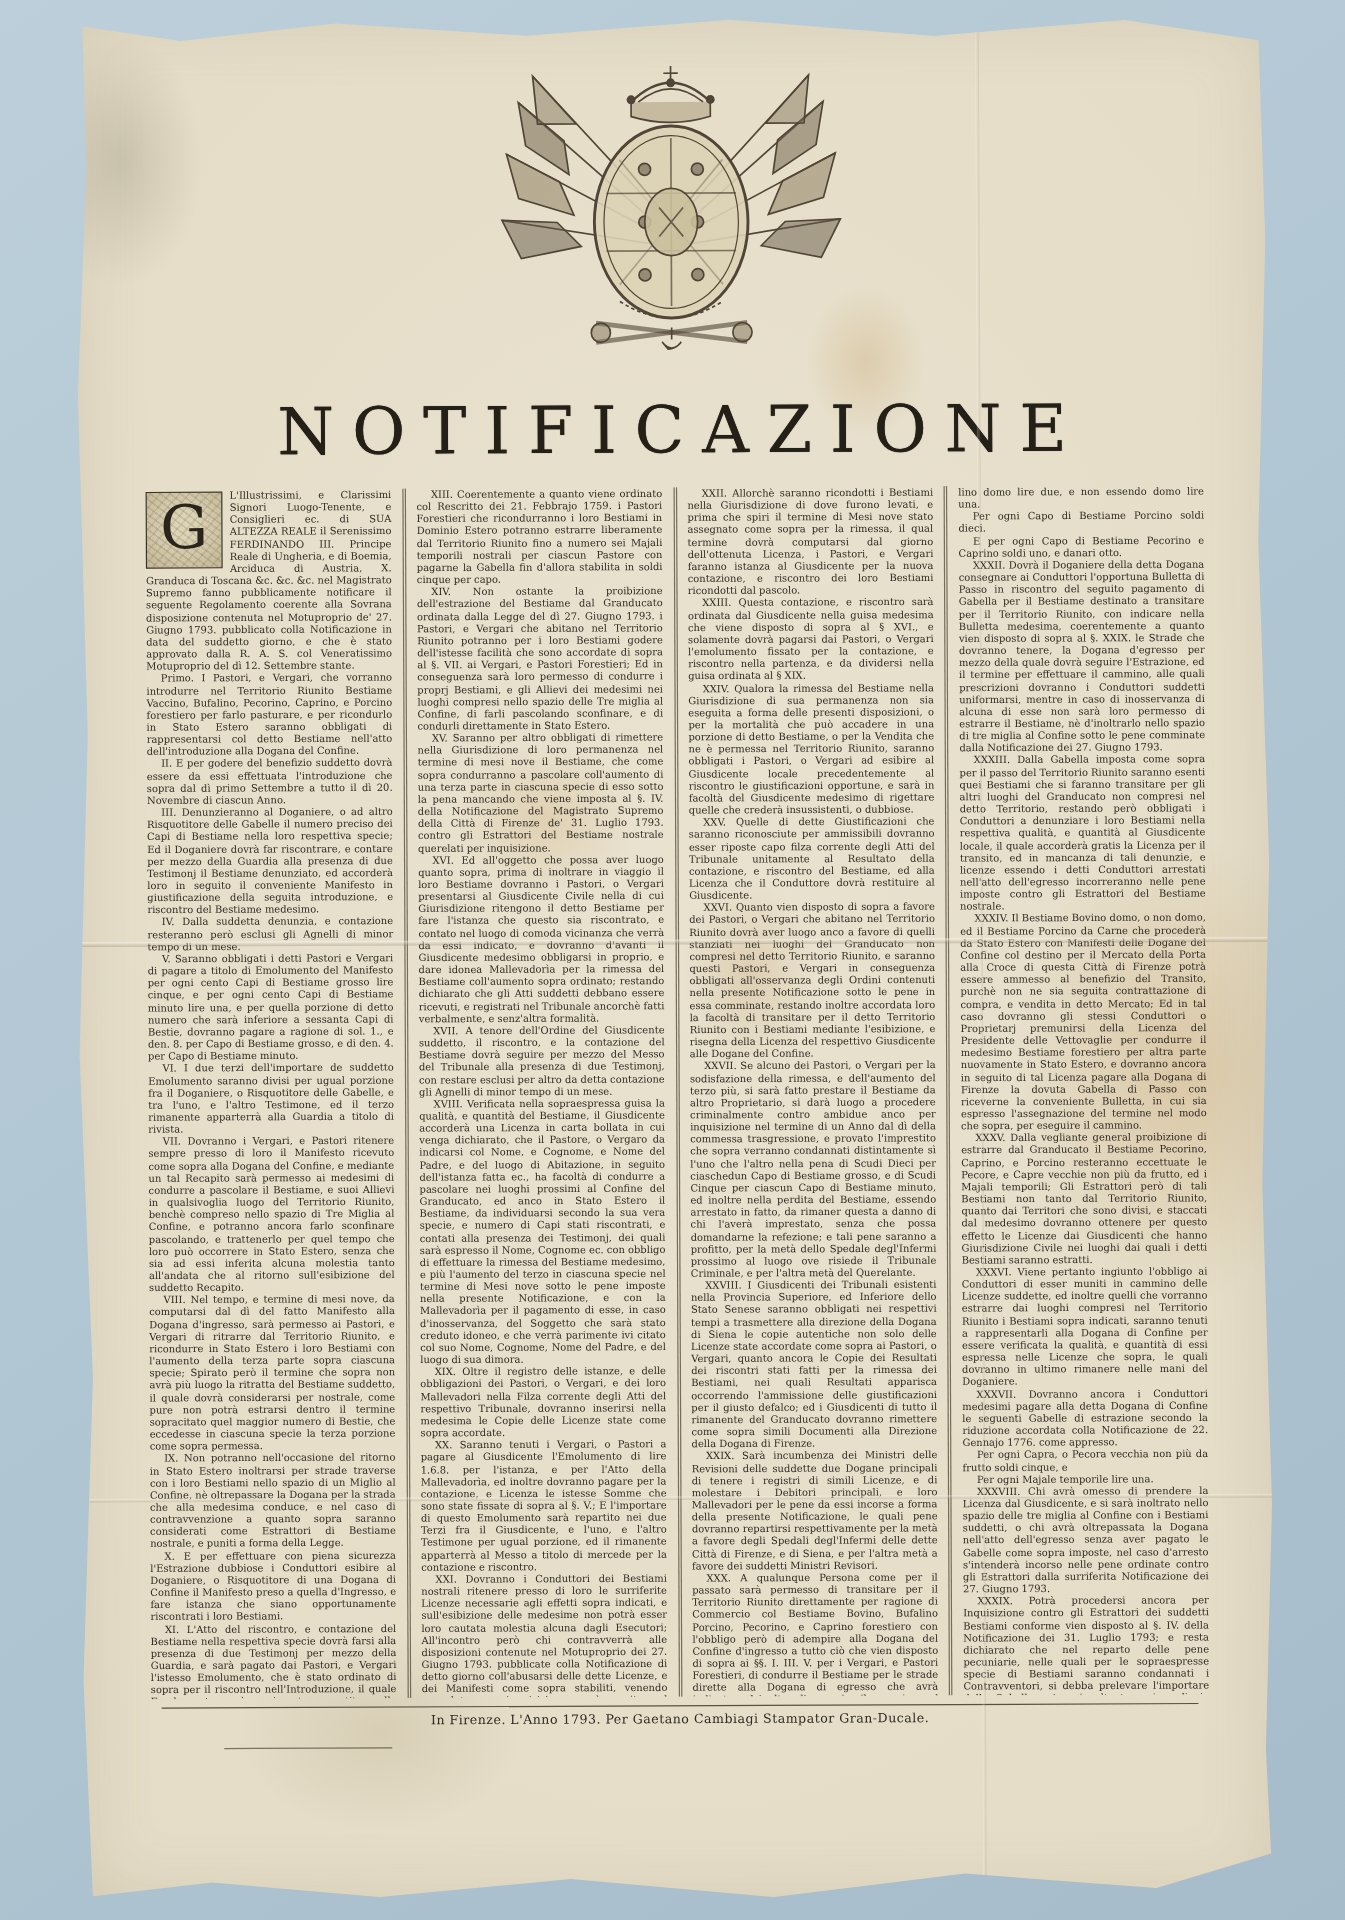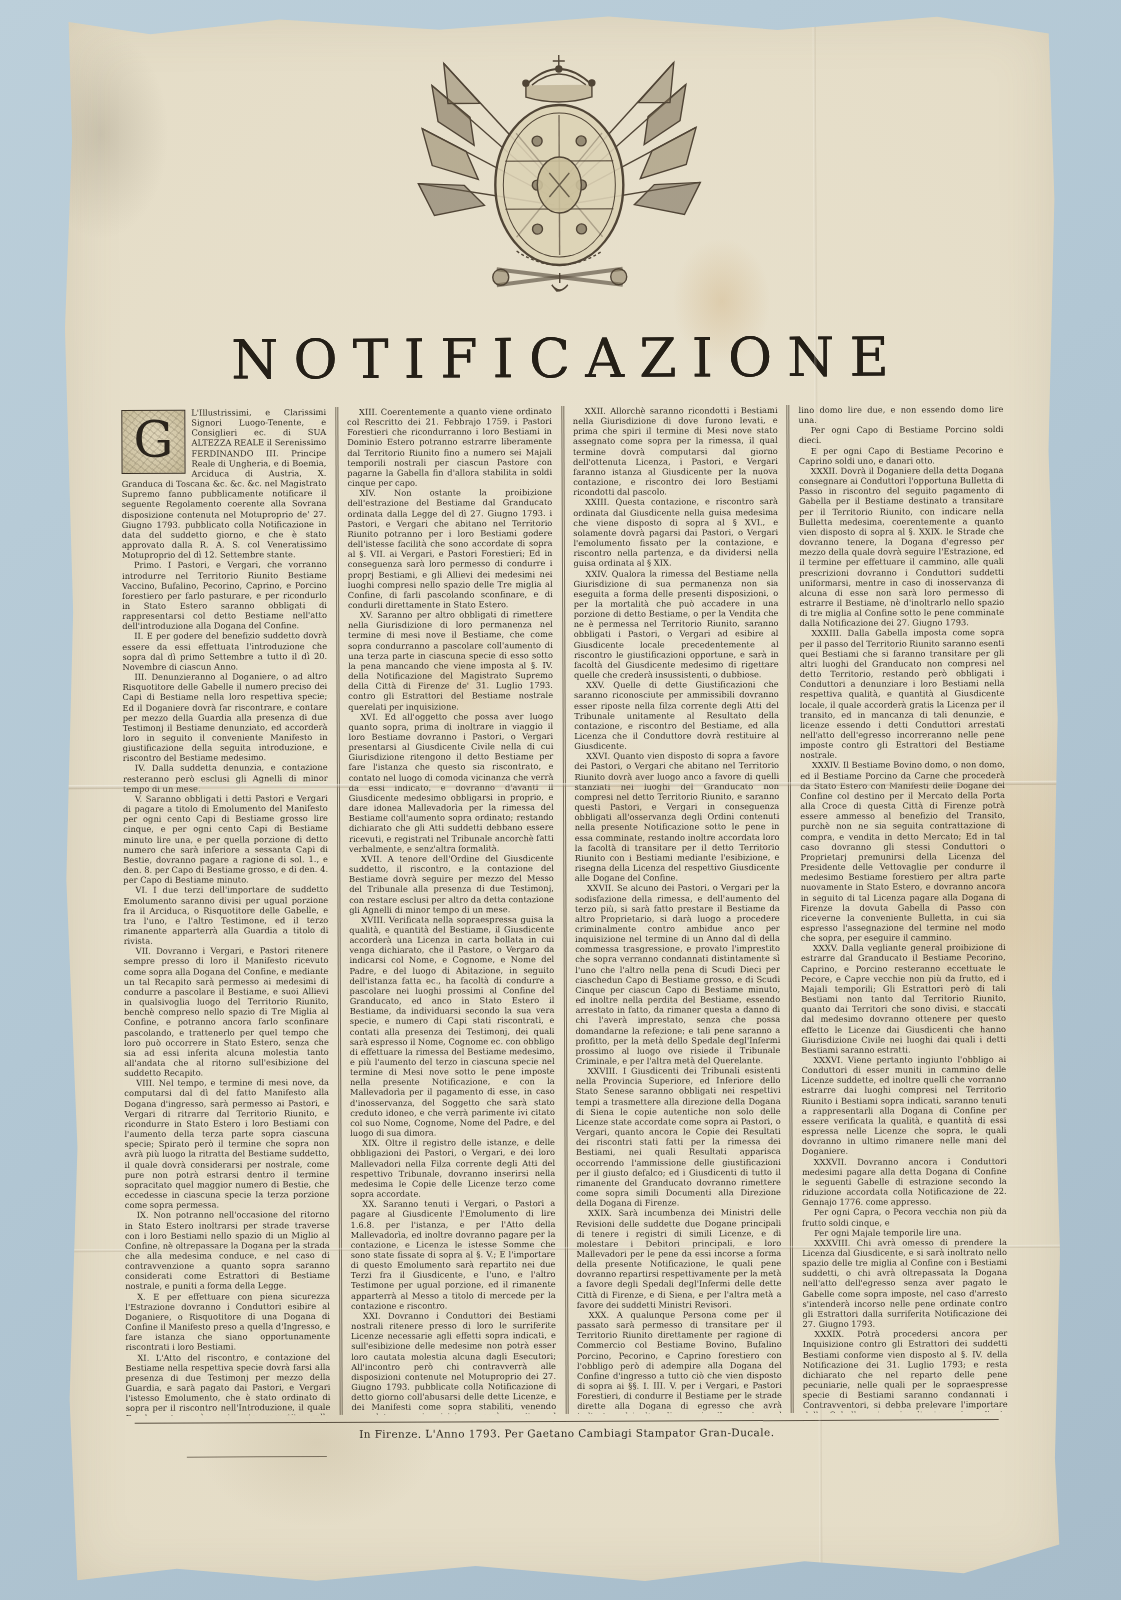--- a/index.html
+++ b/index.html
@@ -138,43 +138,43 @@
   <h1 class="title">NOTIFICAZIONE</h1>
 
   <div class="cols">
     <div class="col">
         <p class="para opening"><span class="dropcap">G</span>L'Illustrissimi, e Clarissimi Signori Luogo-Tenente, e Consiglieri ec. di SUA ALTEZZA REALE il Serenissimo FERDINANDO III. Principe Reale di Ungheria, e di Boemia, Arciduca di Austria, X. Granduca di Toscana &amp;c. &amp;c. &amp;c. nel Magistrato Supremo fanno pubblicamente notificare il seguente Regolamento coerente alla Sovrana disposizione contenuta nel Motuproprio de' 27. Giugno 1793. pubblicato colla Notificazione in data del suddetto giorno, e che è stato approvato dalla R. A. S. col Veneratissimo Motuproprio del dì 12. Settembre stante.</p>
         <p class="para">Primo. I Pastori, e Vergari, che vorranno introdurre nel Territorio Riunito Bestiame Vaccino, Bufalino, Pecorino, Caprino, e Porcino forestiero per farlo pasturare, e per ricondurlo in Stato Estero saranno obbligati di rappresentarsi col detto Bestiame nell'atto dell'introduzione alla Dogana del Confine.</p>
         <p class="para">II. E per godere del benefizio suddetto dovrà essere da essi effettuata l'introduzione che sopra dal dì primo Settembre a tutto il dì 20. Novembre di ciascun Anno.</p>
         <p class="para">III. Denunzieranno al Doganiere, o ad altro Risquotitore delle Gabelle il numero preciso dei Capi di Bestiame nella loro respettiva specie; Ed il Doganiere dovrà far riscontrare, e contare per mezzo della Guardia alla presenza di due Testimonj il Bestiame denunziato, ed accorderà loro in seguito il conveniente Manifesto in giustificazione della seguita introduzione, e riscontro del Bestiame medesimo.</p>
         <p class="para">IV. Dalla suddetta denunzia, e contazione resteranno però esclusi gli Agnelli di minor tempo di un mese.</p>
         <p class="para">V. Saranno obbligati i detti Pastori e Vergari di pagare a titolo di Emolumento del Manifesto per ogni cento Capi di Bestiame grosso lire cinque, e per ogni cento Capi di Bestiame minuto lire una, e per quella porzione di detto numero che sarà inferiore a sessanta Capi di Bestie, dovranno pagare a ragione di sol. 1., e den. 8. per Capo di Bestiame grosso, e di den. 4. per Capo di Bestiame minuto.</p>
-        <p class="para">VI. I due terzi dell'importare de suddetto Emolumento saranno divisi per ugual porzione fra il Arciduca, o Risquotitore delle Gabelle, e tra l'uno, e l'altro Testimone, ed il terzo rimanente apparterrà alla Guardia a titolo di rivista.</p>
+        <p class="para">VI. I due terzi dell'importare de suddetto Emolumento saranno divisi per ugual porzione fra il Doganiere, o Risquotitore delle Gabelle, e tra l'uno, e l'altro Testimone, ed il terzo rimanente apparterrà alla Guardia a titolo di rivista.</p>
         <p class="para">VII. Dovranno i Vergari, e Pastori ritenere sempre presso di loro il Manifesto ricevuto come sopra alla Dogana del Confine, e mediante un tal Recapito sarà permesso ai medesimi di condurre a pascolare il Bestiame, e suoi Allievi in qualsivoglia luogo del Territorio Riunito, benchè compreso nello spazio di Tre Miglia al Confine, e potranno ancora farlo sconfinare pascolando, e trattenerlo per quel tempo che loro può occorrere in Stato Estero, senza che sia ad essi inferita alcuna molestia tanto all'andata che al ritorno sull'esibizione del suddetto Recapito.</p>
         <p class="para">VIII. Nel tempo, e termine di mesi nove, da computarsi dal dì del fatto Manifesto alla Dogana d'ingresso, sarà permesso ai Pastori, e Vergari di ritrarre dal Territorio Riunito, e ricondurre in Stato Estero i loro Bestiami con l'aumento della terza parte sopra ciascuna specie; Spirato però il termine che sopra non avrà più luogo la ritratta del Bestiame suddetto, il quale dovrà considerarsi per nostrale, come pure non potrà estrarsi dentro il termine sopracitato quel maggior numero di Bestie, che eccedesse in ciascuna specie la terza porzione come sopra permessa.</p>
         <p class="para">IX. Non potranno nell'occasione del ritorno in Stato Estero inoltrarsi per strade traverse con i loro Bestiami nello spazio di un Miglio al Confine, nè oltrepassare la Dogana per la strada che alla medesima conduce, e nel caso di contravvenzione a quanto sopra saranno considerati come Estrattori di Bestiame nostrale, e puniti a forma della Legge.</p>
-        <p class="para">X. E per effettuare con piena sicurezza l'Estrazione dovranno i Conduttori esibire al Doganiere, o Risquotitore di una Dogana di Confine il Manifesto preso a quella d'Ingresso, e fare istanza che siano opportunamente riscontrati i loro Bestiami.</p>
+        <p class="para">X. E per effettuare con piena sicurezza l'Estrazione dubbiose i Conduttori esibire al Doganiere, o Risquotitore di una Dogana di Confine il Manifesto preso a quella d'Ingresso, e fare istanza che siano opportunamente riscontrati i loro Bestiami.</p>
         <p class="para">XI. L'Atto del riscontro, e contazione del Bestiame nella respettiva specie dovrà farsi alla presenza di due Testimonj per mezzo della Guardia, e sarà pagato dai Pastori, e Vergari l'istesso Emolumento, che è stato ordinato di sopra per il riscontro nell'Introduzione, il quale Emolumento sarà parimente repartito nella guisa suddetta.</p>
       </div>
     <div class="col">
         <p class="para">XIII. Coerentemente a quanto viene ordinato col Rescritto dei 21. Febbrajo 1759. i Pastori Forestieri che ricondurranno i loro Bestiami in Dominio Estero potranno estrarre liberamente dal Territorio Riunito fino a numero sei Majali temporili nostrali per ciascun Pastore con pagarne la Gabella fin d'allora stabilita in soldi cinque per capo.</p>
         <p class="para">XIV. Non ostante la proibizione dell'estrazione del Bestiame dal Granducato ordinata dalla Legge del dì 27. Giugno 1793. i Pastori, e Vergari che abitano nel Territorio Riunito potranno per i loro Bestiami godere dell'istesse facilità che sono accordate di sopra al §. VII. ai Vergari, e Pastori Forestieri; Ed in conseguenza sarà loro permesso di condurre i proprj Bestiami, e gli Allievi dei medesimi nei luoghi compresi nello spazio delle Tre miglia al Confine, di farli pascolando sconfinare, e di condurli direttamente in Stato Estero.</p>
         <p class="para">XV. Saranno per altro obbligati di rimettere nella Giurisdizione di loro permanenza nel termine di mesi nove il Bestiame, che come sopra condurranno a pascolare coll'aumento di una terza parte in ciascuna specie di esso sotto la pena mancando che viene imposta al §. IV. della Notificazione del Magistrato Supremo della Città di Firenze de' 31. Luglio 1793. contro gli Estrattori del Bestiame nostrale querelati per inquisizione.</p>
         <p class="para">XVI. Ed all'oggetto che possa aver luogo quanto sopra, prima di inoltrare in viaggio il loro Bestiame dovranno i Pastori, o Vergari presentarsi al Giusdicente Civile nella di cui Giurisdizione ritengono il detto Bestiame per fare l'istanza che questo sia riscontrato, e contato nel luogo di comoda vicinanza che verrà da essi indicato, e dovranno d'avanti il Giusdicente medesimo obbligarsi in proprio, e dare idonea Mallevadorìa per la rimessa del Bestiame coll'aumento sopra ordinato; restando dichiarato che gli Atti suddetti debbano essere ricevuti, e registrati nel Tribunale ancorchè fatti verbalmente, e senz'altra formalità.</p>
         <p class="para">XVII. A tenore dell'Ordine del Giusdicente suddetto, il riscontro, e la contazione del Bestiame dovrà seguire per mezzo del Messo del Tribunale alla presenza di due Testimonj, con restare esclusi per altro da detta contazione gli Agnelli di minor tempo di un mese.</p>
         <p class="para">XVIII. Verificata nella sopraespressa guisa la qualità, e quantità del Bestiame, il Giusdicente accorderà una Licenza in carta bollata in cui venga dichiarato, che il Pastore, o Vergaro da indicarsi col Nome, e Cognome, e Nome del Padre, e del luogo di Abitazione, in seguito dell'istanza fatta ec., ha facoltà di condurre a pascolare nei luoghi prossimi al Confine del Granducato, ed anco in Stato Estero il Bestiame, da individuarsi secondo la sua vera specie, e numero di Capi stati riscontrati, e contati alla presenza dei Testimonj, dei quali sarà espresso il Nome, Cognome ec. con obbligo di effettuare la rimessa del Bestiame medesimo, e più l'aumento del terzo in ciascuna specie nel termine di Mesi nove sotto le pene imposte nella presente Notificazione, e con la Mallevadorìa per il pagamento di esse, in caso d'inosservanza, del Soggetto che sarà stato creduto idoneo, e che verrà parimente ivi citato col suo Nome, Cognome, Nome del Padre, e del luogo di sua dimora.</p>
-        <p class="para">XIX. Oltre il registro delle istanze, e delle obbligazioni dei Pastori, o Vergari, e dei loro Mallevadori nella Filza corrente degli Atti del respettivo Tribunale, dovranno inserirsi nella medesima le Copie delle Licenze terzo come sopra accordate.</p>
+        <p class="para">XIX. Oltre il registro delle istanze, e delle obbligazioni dei Pastori, o Vergari, e dei loro Mallevadori nella Filza corrente degli Atti del respettivo Tribunale, dovranno inserirsi nella medesima le Copie delle Licenze state come sopra accordate.</p>
         <p class="para">XX. Saranno tenuti i Vergari, o Pastori a pagare al Giusdicente l'Emolumento di lire 1.6.8. per l'istanza, e per l'Atto della Mallevadorìa, ed inoltre dovranno pagare per la contazione, e Licenza le istesse Somme che sono state fissate di sopra al §. V.; E l'importare di questo Emolumento sarà repartito nei due Terzi fra il Giusdicente, e l'uno, e l'altro Testimone per ugual porzione, ed il rimanente apparterrà al Messo a titolo di mercede per la contazione e riscontro.</p>
         <p class="para">XXI. Dovranno i Conduttori dei Bestiami nostrali ritenere presso di loro le surriferite Licenze necessarie agli effetti sopra indicati, e sull'esibizione delle medesime non potrà esser loro cautata molestia alcuna dagli Esecutori; All'incontro però chi contravverrà alle disposizioni contenute nel Motuproprio dei 27. Giugno 1793. pubblicate colla Notificazione di detto giorno coll'abusarsi delle dette Licenze, e dei Manifesti come sopra stabiliti, venendo querelato per inquisizione, sarà punito col doppio della pena imposta al §. IV. della Notificazione dei 3. Luglio 1793.</p>
       </div>
     <div class="col">
         <p class="para">XXII. Allorchè saranno ricondotti i Bestiami nella Giurisdizione di dove furono levati, e prima che spiri il termine di Mesi nove stato assegnato come sopra per la rimessa, il qual termine dovrà computarsi dal giorno dell'ottenuta Licenza, i Pastori, e Vergari faranno istanza al Giusdicente per la nuova contazione, e riscontro dei loro Bestiami ricondotti dal pascolo.</p>
         <p class="para">XXIII. Questa contazione, e riscontro sarà ordinata dal Giusdicente nella guisa medesima che viene disposto di sopra al § XVI., e solamente dovrà pagarsi dai Pastori, o Vergari l'emolumento fissato per la contazione, e riscontro nella partenza, e da dividersi nella guisa ordinata al § XIX.</p>
         <p class="para">XXIV. Qualora la rimessa del Bestiame nella Giurisdizione di sua permanenza non sia eseguita a forma delle presenti disposizioni, o per la mortalità che può accadere in una porzione di detto Bestiame, o per la Vendita che ne è permessa nel Territorio Riunito, saranno obbligati i Pastori, o Vergari ad esibire al Giusdicente locale precedentemente al riscontro le giustificazioni opportune, e sarà in facoltà del Giusdicente medesimo di rigettare quelle che crederà insussistenti, o dubbiose.</p>
-        <p class="para">XXV. Quelle di dette Giustificazioni che saranno riconosciute per ammissibili dovranno esser riposte nella filza corrente degli Atti del Tribunale unitamente al Resultato della contazione, e riscontro del Bestiame, ed alla Licenza che il Conduttore dovrà restituire al Giusdicente.</p>
+        <p class="para">XXV. Quelle di dette Giustificazioni che saranno riconosciute per ammissibili dovranno esser riposte capo filza corrente degli Atti del Tribunale unitamente al Resultato della contazione, e riscontro del Bestiame, ed alla Licenza che il Conduttore dovrà restituire al Giusdicente.</p>
         <p class="para">XXVI. Quanto vien disposto di sopra a favore dei Pastori, o Vergari che abitano nel Territorio Riunito dovrà aver luogo anco a favore di quelli stanziati nei luoghi del Granducato non compresi nel detto Territorio Riunito, e saranno questi Pastori, e Vergari in conseguenza obbligati all'osservanza degli Ordini contenuti nella presente Notificazione sotto le pene in essa comminate, restando inoltre accordata loro la facoltà di transitare per il detto Territorio Riunito con i Bestiami mediante l'esibizione, e risegna della Licenza del respettivo Giusdicente alle Dogane del Confine.</p>
         <p class="para">XXVII. Se alcuno dei Pastori, o Vergari per la sodisfazione della rimessa, e dell'aumento del terzo più, si sarà fatto prestare il Bestiame da altro Proprietario, si darà luogo a procedere criminalmente contro ambidue anco per inquisizione nel termine di un Anno dal dì della commessa trasgressione, e provato l'imprestito che sopra verranno condannati distintamente sì l'uno che l'altro nella pena di Scudi Dieci per ciaschedun Capo di Bestiame grosso, e di Scudi Cinque per ciascun Capo di Bestiame minuto, ed inoltre nella perdita del Bestiame, essendo arrestato in fatto, da rimaner questa a danno di chi l'averà imprestato, senza che possa domandarne la refezione; e tali pene saranno a profitto, per la metà dello Spedale degl'Infermi prossimo al luogo ove risiede il Tribunale Criminale, e per l'altra metà del Querelante.</p>
         <p class="para">XXVIII. I Giusdicenti dei Tribunali esistenti nella Provincia Superiore, ed Inferiore dello Stato Senese saranno obbligati nei respettivi tempi a trasmettere alla direzione della Dogana di Siena le copie autentiche non solo delle Licenze state accordate come sopra ai Pastori, o Vergari, quanto ancora le Copie dei Resultati dei riscontri stati fatti per la rimessa dei Bestiami, nei quali Resultati apparisca occorrendo l'ammissione delle giustificazioni per il giusto defalco; ed i Giusdicenti di tutto il rimanente del Granducato dovranno rimettere come sopra simili Documenti alla Direzione della Dogana di Firenze.</p>
         <p class="para">XXIX. Sarà incumbenza dei Ministri delle Revisioni delle suddette due Dogane principali di tenere i registri di simili Licenze, e di molestare i Debitori principali, e loro Mallevadori per le pene da essi incorse a forma della presente Notificazione, le quali pene dovranno repartirsi respettivamente per la metà a favore degli Spedali degl'Infermi delle dette Città di Firenze, e di Siena, e per l'altra metà a favore dei suddetti Ministri Revisori.</p>
         <p class="para">XXX. A qualunque Persona come per il passato sarà permesso di transitare per il Territorio Riunito direttamente per ragione di Commercio col Bestiame Bovino, Bufalino Porcino, Pecorino, e Caprino forestiero con l'obbligo però di adempire alla Dogana del Confine d'ingresso a tutto ciò che vien disposto di sopra ai §§. I. III. V. per i Vergari, e Pastori Forestieri, di condurre il Bestiame per le strade dirette alla Dogana di egresso che avrà indicata, ed inoltre di eseguire il cammino nel discreto termine che dal Doganiere verrà assegnato nella Bulletta di Passo, il qual termine non potrà esser maggiore di giorni quindici.</p>
       </div>
     <div class="col">
         <p class="para noindent">lino domo lire due, e non essendo domo lire una.</p>
         <p class="para">Per ogni Capo di Bestiame Porcino soldi dieci.</p>
         <p class="para">E per ogni Capo di Bestiame Pecorino e Caprino soldi uno, e danari otto.</p>

